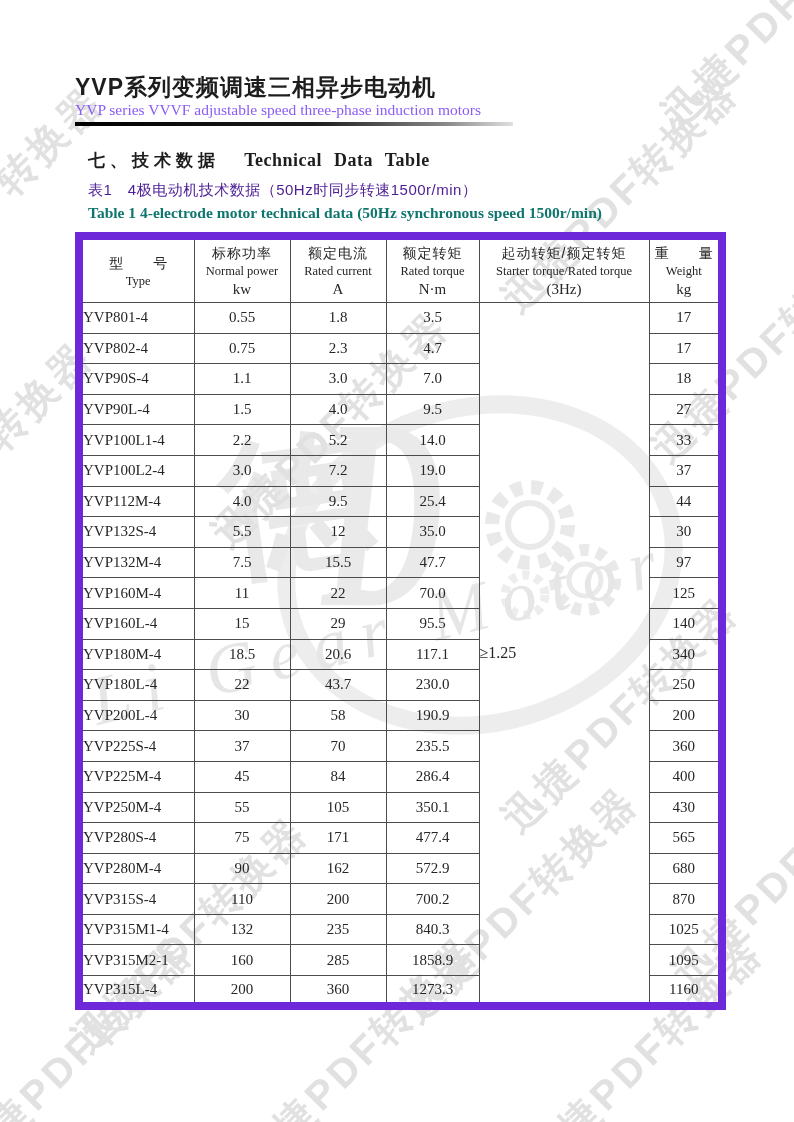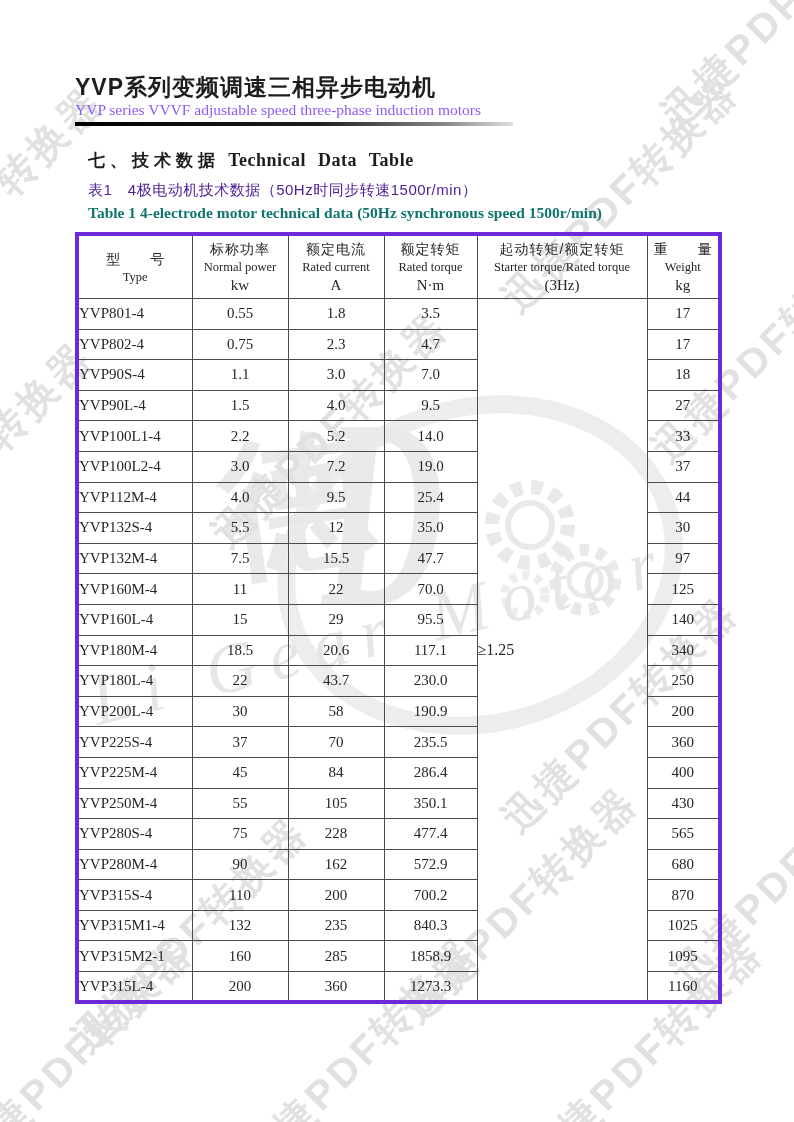--- a/index.html
+++ b/index.html
@@ -29,30 +29,30 @@
   .content{position:absolute;inset:0;z-index:1;}
   .page-title{position:absolute;left:75px;top:72px;font-size:23px;font-weight:bold;
               letter-spacing:1px;font-family:"Liberation Sans",sans-serif;color:#1d1d1d;}
   .page-subtitle{position:absolute;left:75px;top:101px;font-size:15.5px;color:#8b5cf6;}
   .title-rule{position:absolute;left:75px;top:122px;width:438px;height:4px;
               background:linear-gradient(to right,#000 0%,#1c1c1c 55%,#8a8a8a 85%,#e0e0e0 100%);}
 
   .section-heading{position:absolute;left:88px;top:149px;font-size:17px;color:#1d1d1d;}
   .section-cn{font-family:"Liberation Sans",sans-serif;font-weight:bold;letter-spacing:5px;}
   .section-en{font-family:"Liberation Serif",serif;font-weight:bold;font-size:18px;
-              letter-spacing:.5px;word-spacing:7px;margin-left:4px;}
+              letter-spacing:.5px;word-spacing:7px;margin-left:20px;}
   .caption-cn{position:absolute;left:88px;top:181px;font-size:15px;font-weight:normal;
               letter-spacing:.5px;font-family:"Liberation Sans",sans-serif;color:#4c1d95;}
   .caption-en{position:absolute;left:88px;top:204px;font-size:15.5px;color:#0f766e;font-weight:bold;}
 
   
   table.spec{position:absolute;left:75px;top:232px;width:643px;
              border-collapse:collapse;table-layout:fixed;background:transparent;}
   table.spec th,table.spec td{border:1px solid #4c4c4c;padding:0;color:#262626;}
-  table.spec{border:4px solid #6d28d9;}
+  table.spec{border:8px solid #6d28d9;}
   th.hdr{height:62px;vertical-align:middle;font-weight:normal;}
   .hdr-cn{display:block;font-size:14px;letter-spacing:1px;
           font-family:"Liberation Sans",sans-serif;line-height:19px;}
   .hdr-cn.wide{letter-spacing:8px;margin-right:-8px;}
   .hdr-en{display:block;font-size:12.5px;line-height:16px;font-family:"Liberation Serif",serif;}
   .hdr-unit{display:block;font-size:15px;line-height:20px;font-family:"Liberation Serif",serif;}
   tr.body-row{height:30.6px;margin-left:13px;}
   td.c-type{text-align:left;padding-left:14px;font-size:15px;}
   td.c-num{text-align:center;font-size:15px;}
   td.c-merged{text-align:left;font-size:16px;vertical-align:middle;}
@@ -264,21 +264,21 @@
           <tr class="body-row">
             <td class="c-type">YVP250M-4</td>
             <td class="c-num">55</td>
             <td class="c-num">105</td>
             <td class="c-num">350.1</td>
             <td class="c-num">430</td>
           </tr>
           <tr class="body-row">
             <td class="c-type">YVP280S-4</td>
             <td class="c-num">75</td>
-            <td class="c-num">228</td>
+            <td class="c-num">171</td>
             <td class="c-num">477.4</td>
             <td class="c-num">565</td>
           </tr>
           <tr class="body-row">
             <td class="c-type">YVP280M-4</td>
             <td class="c-num">90</td>
             <td class="c-num">162</td>
             <td class="c-num">572.9</td>
             <td class="c-num">680</td>
           </tr>

